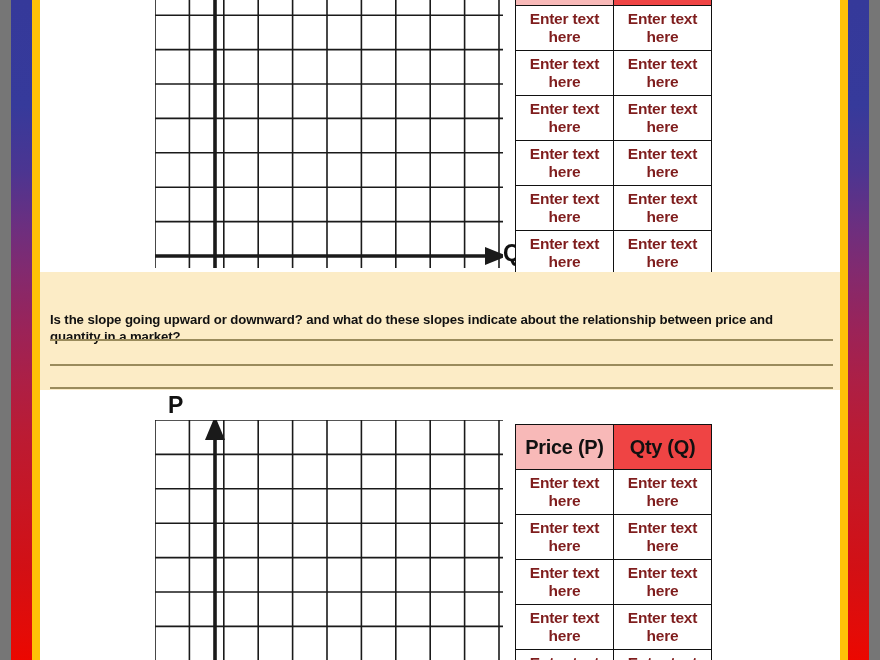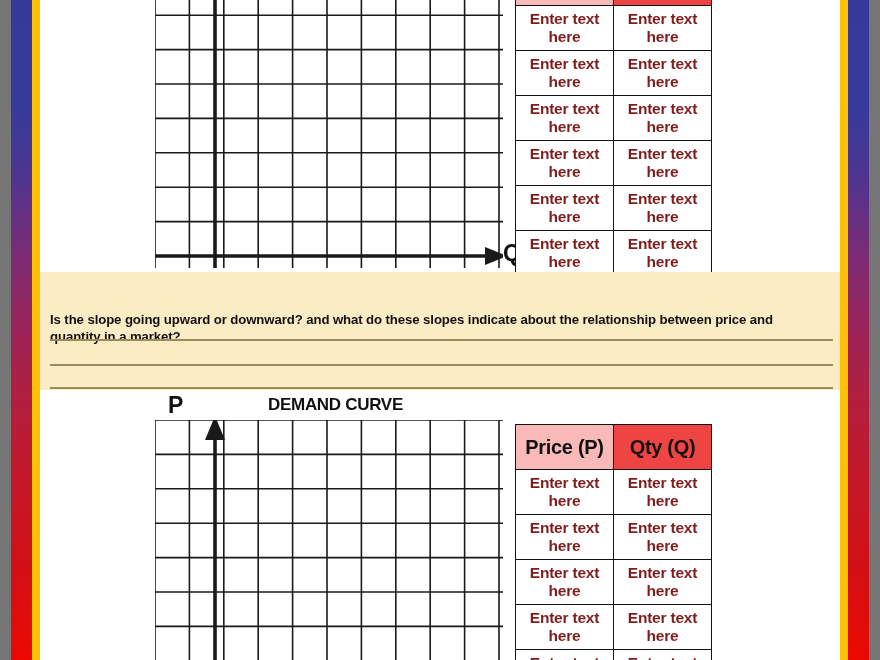--- a/index.html
+++ b/index.html
@@ -248,21 +248,20 @@
       <div class="question-text">Is the slope going upward or downward? and what do these slopes indicate about the relationship between price and quantity in a market?</div>
       <div class="answer-line" style="top:67px;"></div>
       <div class="answer-line" style="top:92px;"></div>
       <div class="answer-line" style="top:115px;"></div>
     </div>
 
     <div class="section section-bottom">
 
       <span class="axis-label" id="demand-p-label" style="left:128px; top:2px;">P</span>
 
-      <span class="graph-title" style="left:228px; top:5px;">DEMAND CURVE</span>
 
       <div class="grid-wrap" id="demand-grid-wrap" style="left:115px; top:30px; width:348px; height:240px;">
         <svg class="grid-lines" id="demand-grid" width="348" height="240">
             <line x1="0" y1="0" x2="0" y2="240" stroke="#1a1a1a" stroke-width="1.6"></line>
             <line x1="34.4" y1="0" x2="34.4" y2="240" stroke="#1a1a1a" stroke-width="1.6"></line>
             <line x1="68.8" y1="0" x2="68.8" y2="240" stroke="#1a1a1a" stroke-width="1.6"></line>
             <line x1="103.19999999999999" y1="0" x2="103.19999999999999" y2="240" stroke="#1a1a1a" stroke-width="1.6"></line>
             <line x1="137.6" y1="0" x2="137.6" y2="240" stroke="#1a1a1a" stroke-width="1.6"></line>
             <line x1="172" y1="0" x2="172" y2="240" stroke="#1a1a1a" stroke-width="1.6"></line>
             <line x1="206.4" y1="0" x2="206.4" y2="240" stroke="#1a1a1a" stroke-width="1.6"></line>

